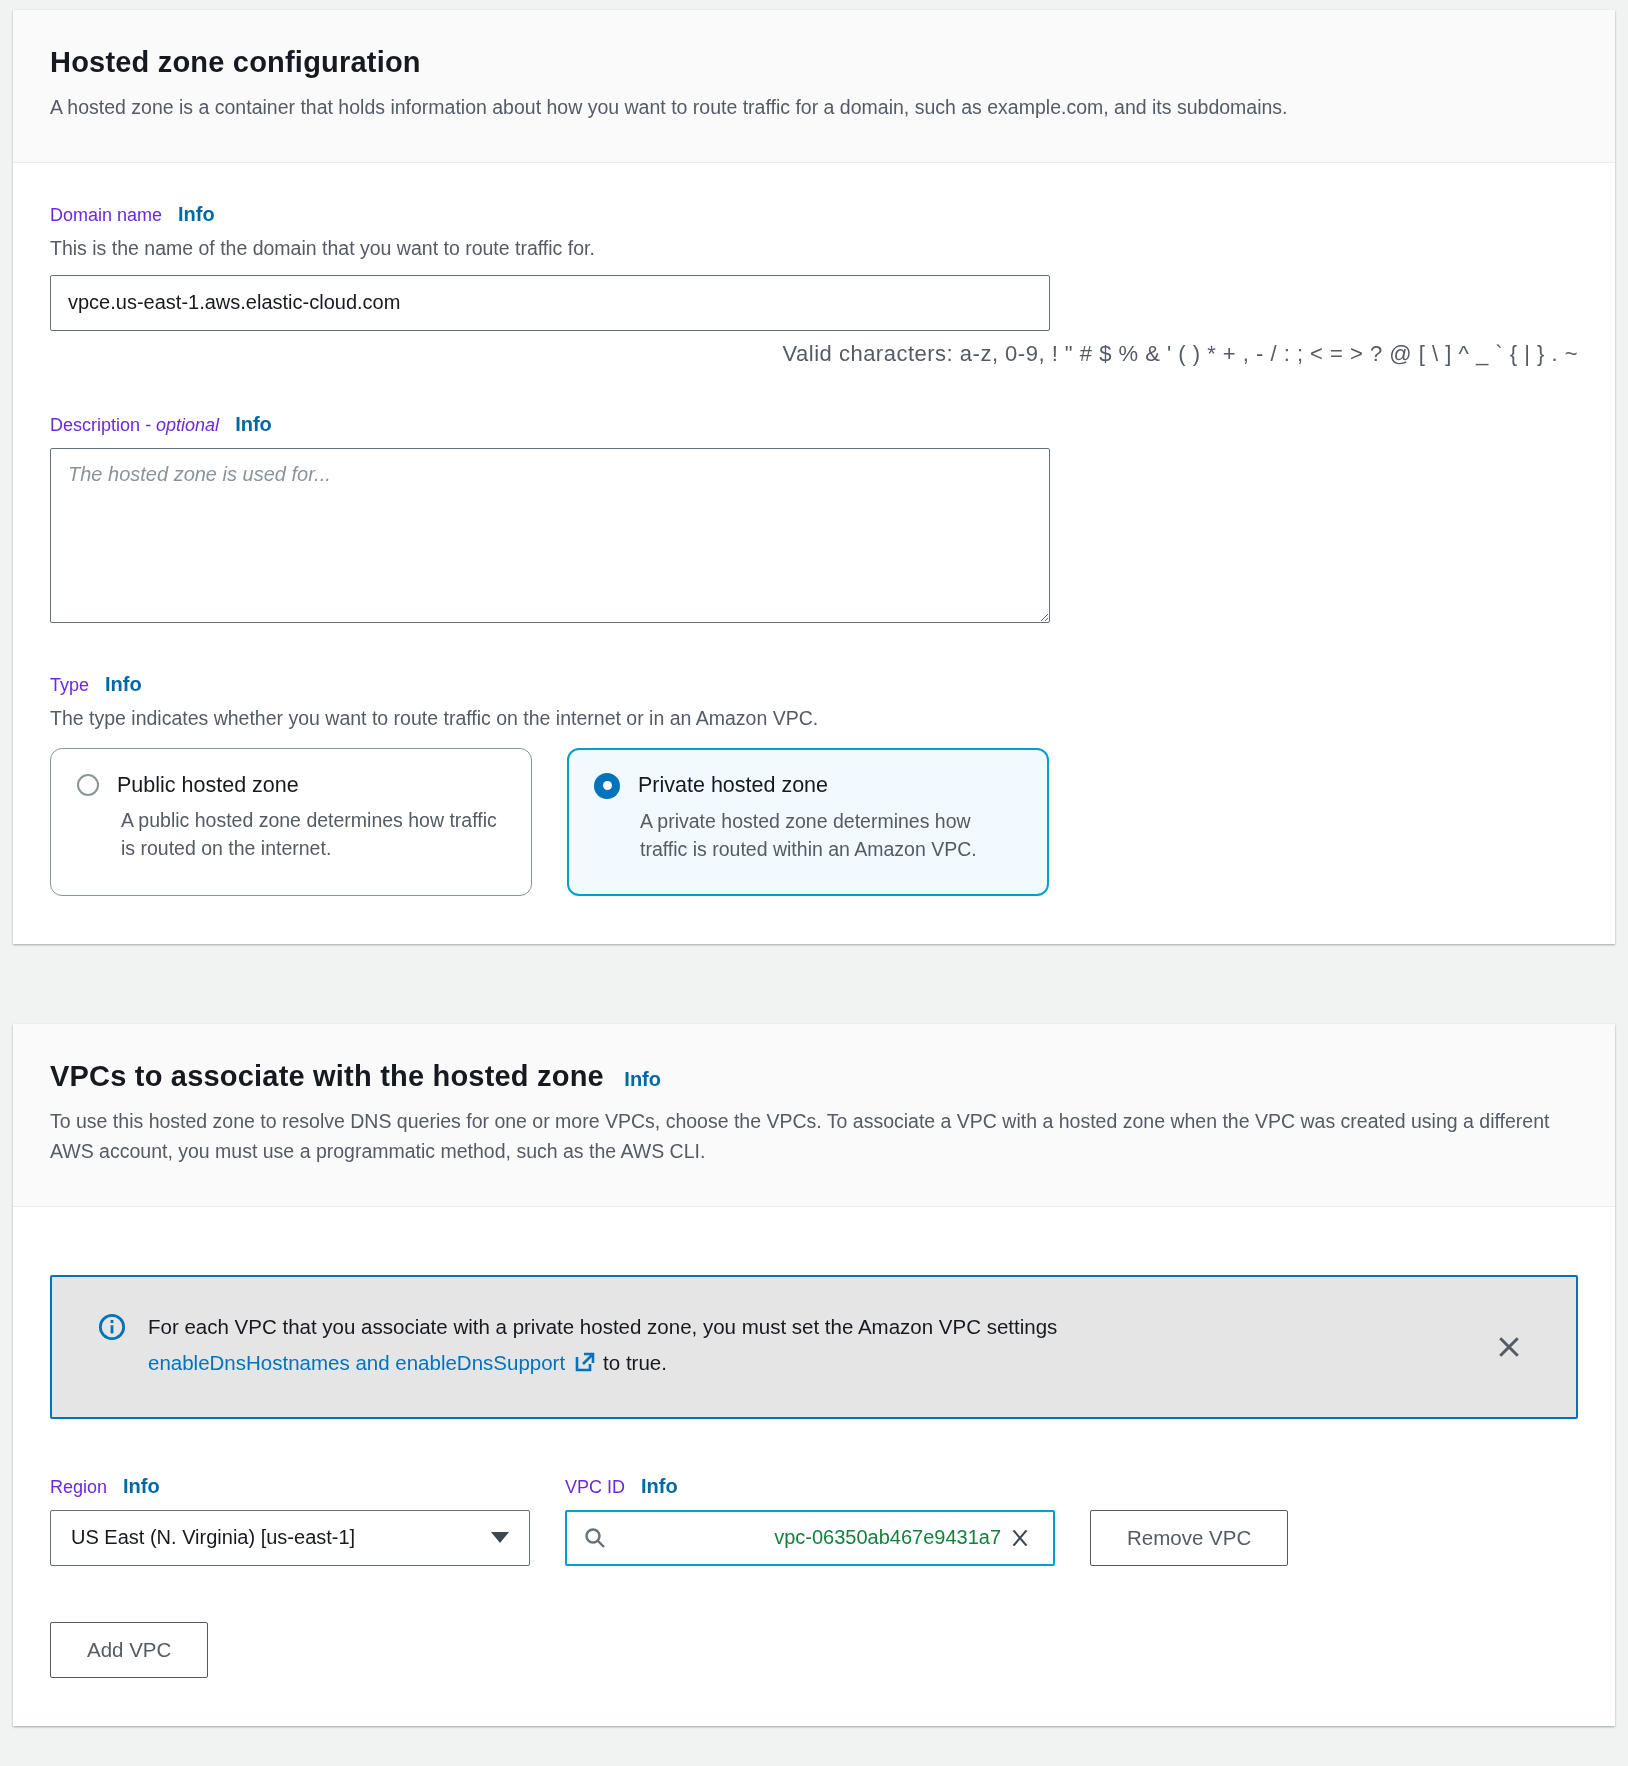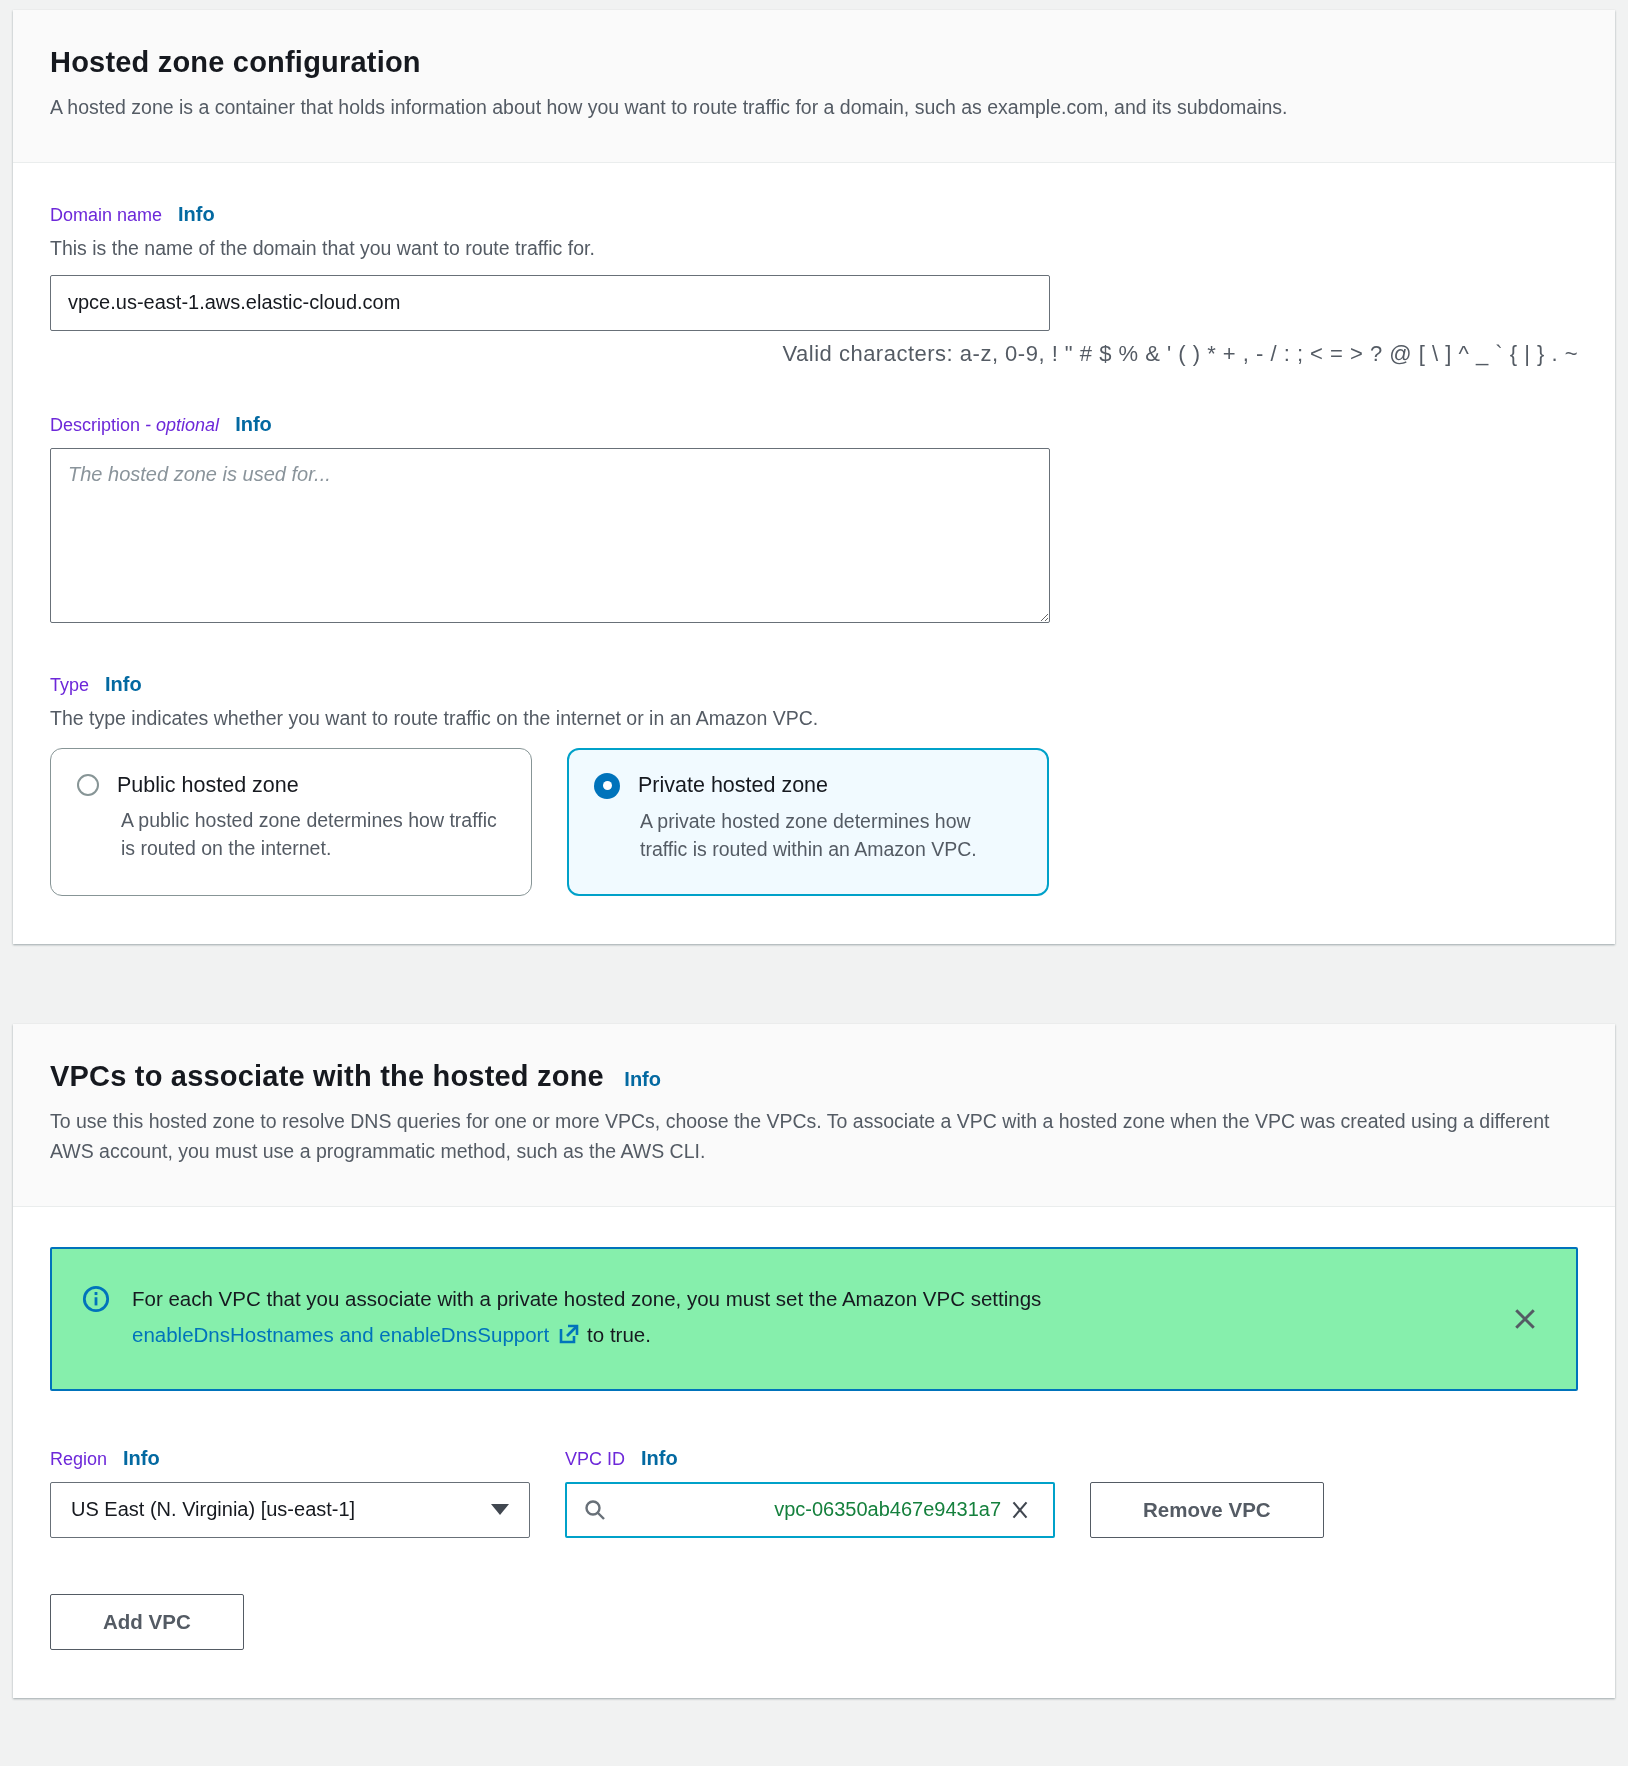--- a/index.html
+++ b/index.html
@@ -105,24 +105,25 @@
   .tile-title { font-size: 21.5px; color: #16191f; }
   .tile-desc {
     margin: 8px 0 0 44px;
     font-size: 19.5px; color: #545b64; line-height: 1.45;
     max-width: 390px;
   }
   .tile.selected .tile-desc { margin-left: 46px; }
 
   .flash-banner {
     border: 2px solid #0073bb; border-radius: 2px;
-    background: #86efac;
-    padding: 32px 30px;
+    background: #e5e5e5;
+    padding: 32px 46px;
     display: flex; align-items: flex-start; gap: 22px;
     margin-bottom: 56px;
+    margin-top: 28px;
   }
   .flash-icon { flex: 0 0 auto; margin-top: 4px; }
   .flash-text { font-size: 20.5px; line-height: 1.75; color: #16191f; }
   .flash-link { color: #0073bb; text-decoration: none; cursor: pointer; }
   .ext-icon { vertical-align: -4px; margin: 0 6px 0 8px; }
   .flash-close {
     margin-left: auto; align-self: center;
     background: none; border: none; padding: 6px; cursor: pointer; line-height: 0;
   }
 
@@ -159,22 +160,22 @@
     margin-left: 12px; min-width: 0; background: transparent; text-align: right;
   }
   .clear-btn { background: none; border: none; padding: 4px; cursor: pointer; line-height: 0; }
 
   .btn-secondary {
     height: 56px;
     background: #ffffff;
     border: 1px solid #545b64; border-radius: 2px;
     color: #545b64;
     font-family: "Liberation Sans", sans-serif;
-    font-size: 20.5px; font-weight: 700;
-    padding: 0 52px;
+    font-size: 20.5px; font-weight: 400;
+    padding: 0 36px;
     cursor: pointer;
     white-space: nowrap;
   }
   .add-vpc { margin-top: 56px; }
 </style>
 </head>
 <body>
 
 <section class="card card-1">
   <div class="card-header">

